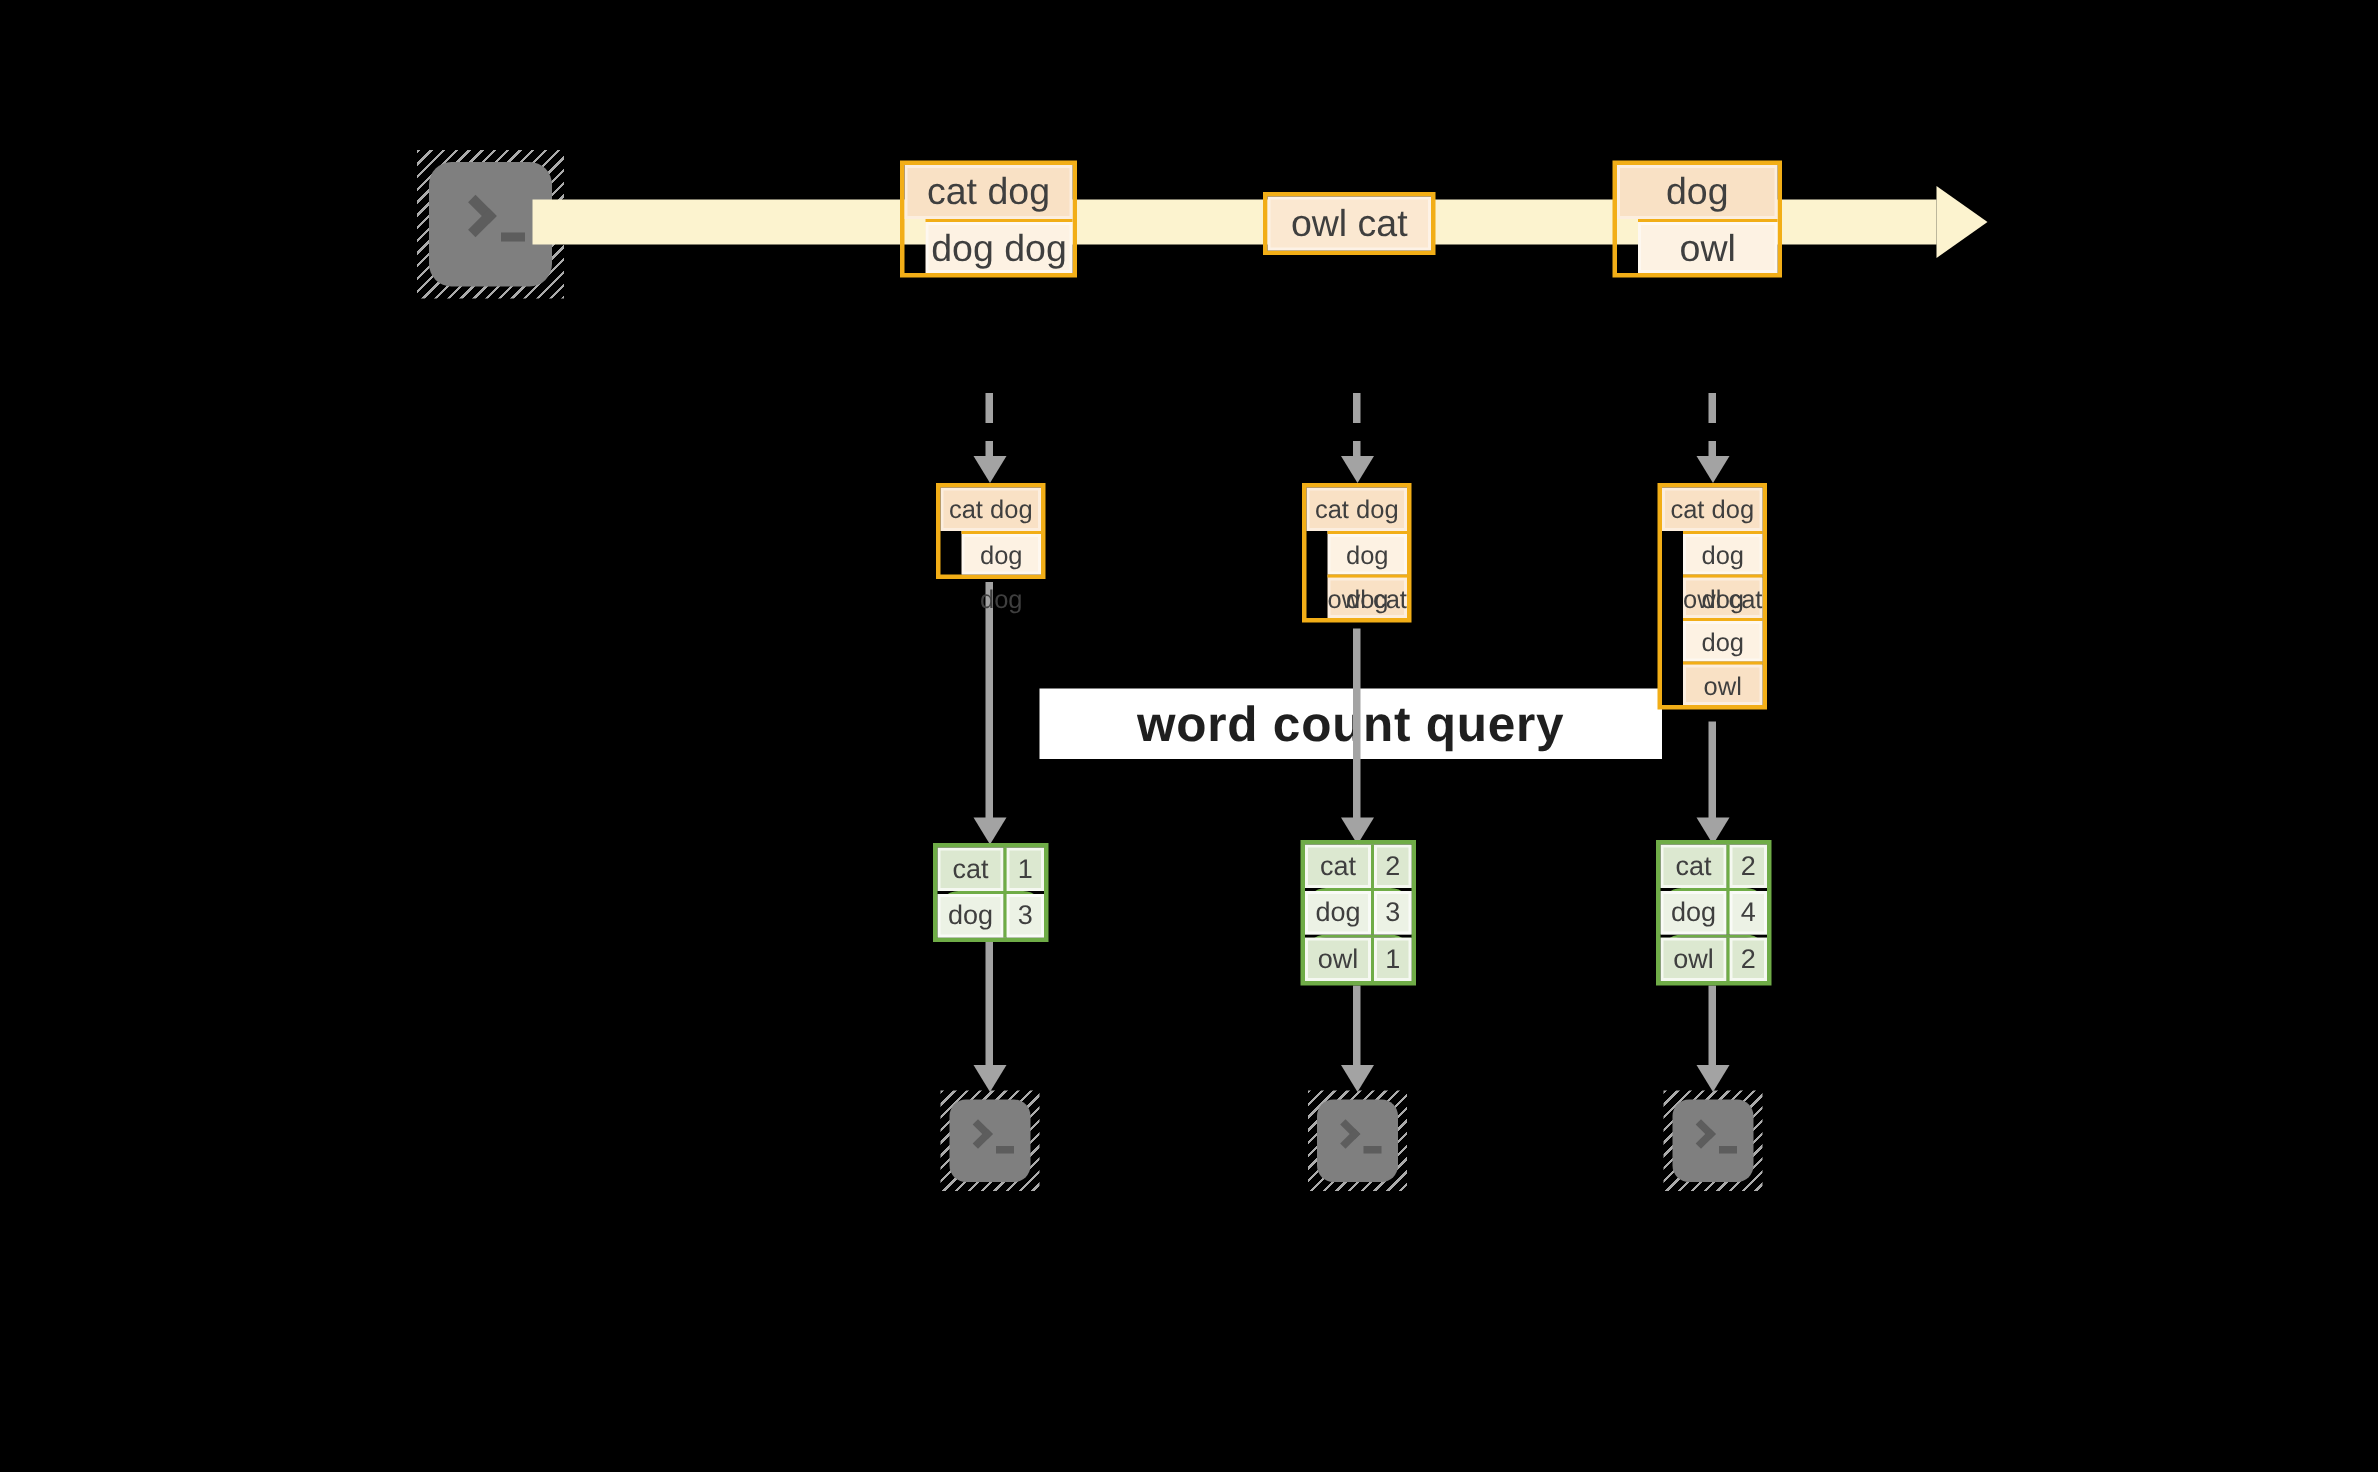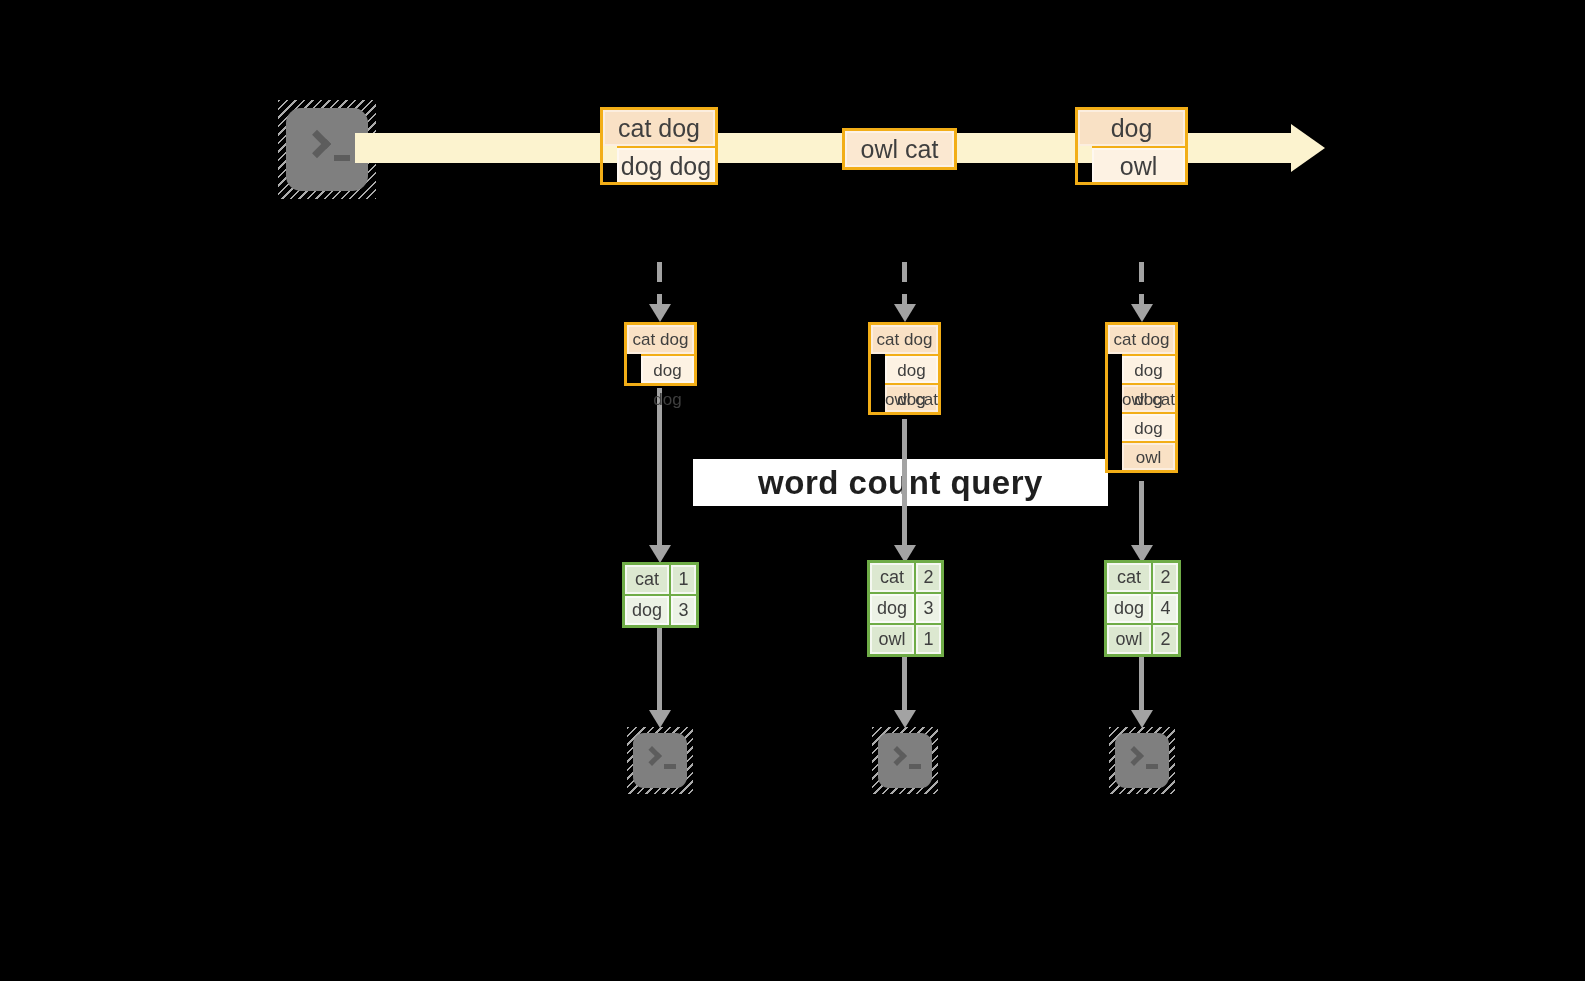--- a/index.html
+++ b/index.html
@@ -45,21 +45,21 @@
   .dash-head,.solid-head{position:absolute;width:0;height:0;z-index:4;
     border-left:11px solid transparent;border-right:11px solid transparent;
     border-top:18px solid var(--arrow-gray,#a3a3a3);}
   .solid-line{position:absolute;width:5px;background:var(--arrow-gray,#a3a3a3);z-index:4;}
   
   .query-box{position:absolute;left:693px;top:459px;width:415px;height:47px;background:var(--query-bg,#fff);
     z-index:3;display:flex;align-items:center;justify-content:center;
     font-size:33px;color:var(--query-text,#1f1f1f);letter-spacing:.5px;font-weight:bold;}
   
   .gtable{position:absolute;border:3px solid var(--green-border,#6fac47);box-sizing:border-box;z-index:5;}
-  .grow{display:flex;}
+  .grow{display:flex;border-radius:14px;}
   .grow + .grow{border-top:2px solid var(--green-border,#6fac47);}
   .gcell{box-sizing:border-box;height:29px;line-height:29px;text-align:center;font-size:18px;
     color:var(--text-dark,#4a4a4a);box-shadow:inset 0 0 0 2px rgba(255,255,255,.7);}
   .gword{width:44px;}
   .gnum{width:27px;border-left:2px solid var(--green-border,#6fac47);}
   .g-dark{background:var(--green-dark,#dce8d0);}
   .g-light{background:var(--green-light,#ecf2e5);}
 </style>
 </head>
 <body>

